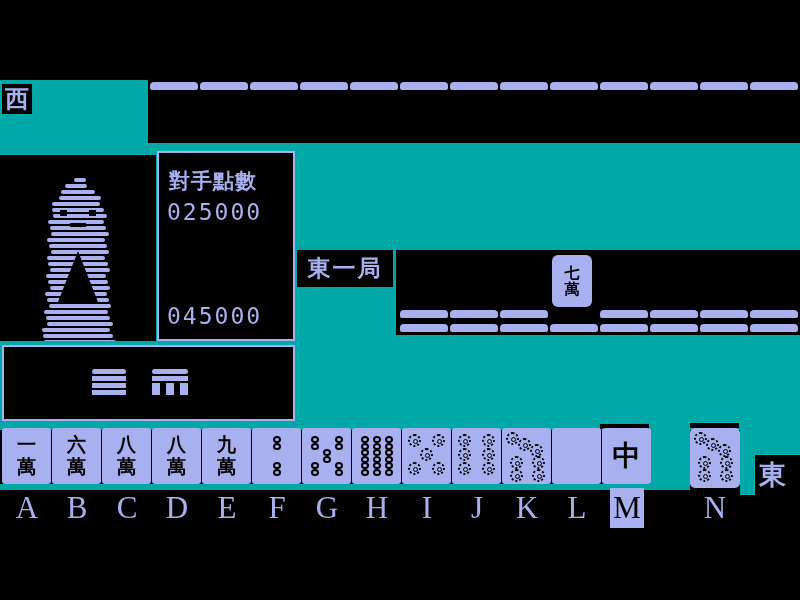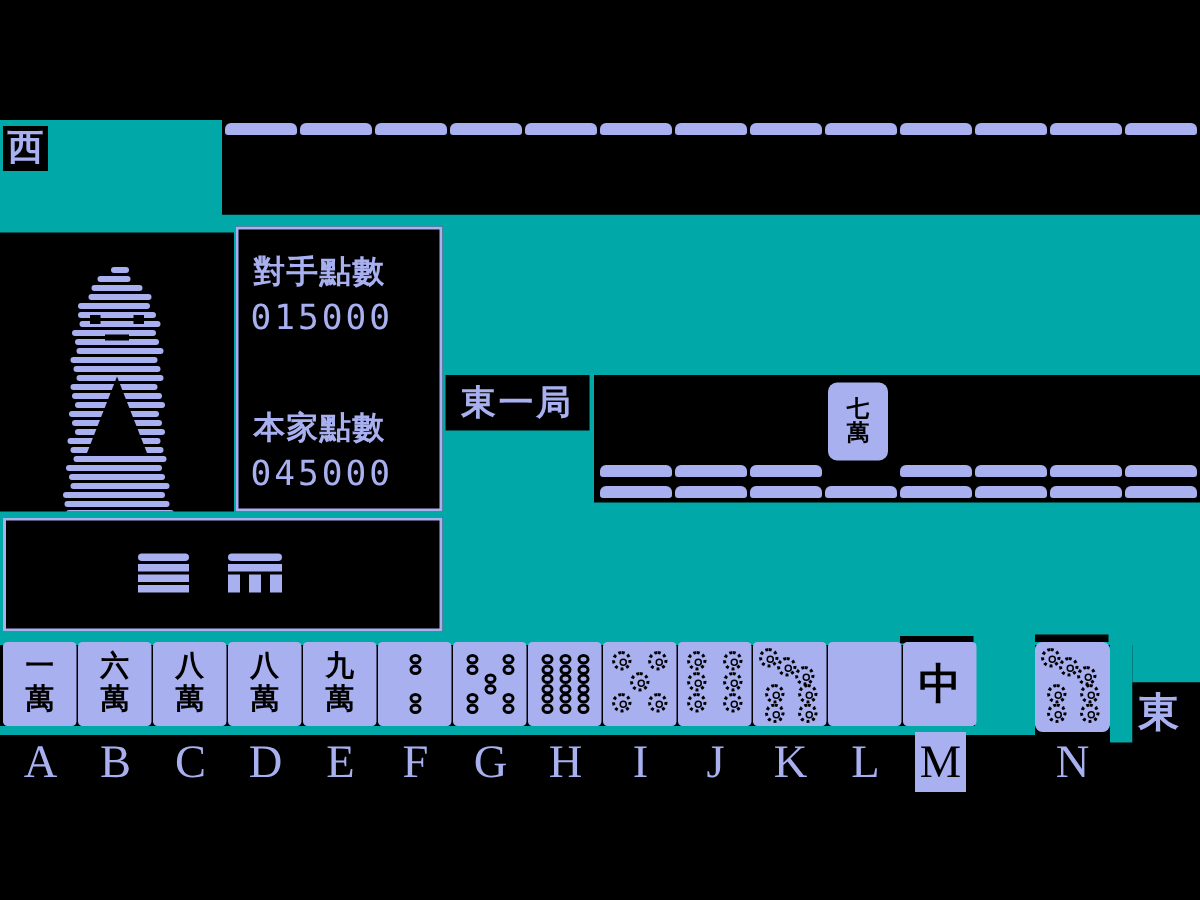--- a/index.html
+++ b/index.html
@@ -96,22 +96,21 @@
       <rect x="43" y="179" width="70" height="4" fill="#a8b0f0" rx="2"></rect>
       <rect x="44" y="185" width="72" height="4" fill="#a8b0f0" rx="2"></rect>
       <rect x="60" y="55" width="7" height="6" fill="#000"></rect>
       <rect x="89" y="55" width="7" height="6" fill="#000"></rect>
       <rect x="70" y="68" width="16" height="4" fill="#000"></rect>
       <polygon points="78,96 98,147 58,147" fill="#000"></polygon>
     </svg>
 
   <div class="abs bordered" style="left:157px;top:151px;width:134px;height:186px;">
     <div class="abs lav cjk score-label" style="left:10px;top:14px;text-align:center;">對手點數</div>
-    <div class="abs lav score-value" style="left:8px;top:46px;">015000</div>
-    <div class="abs lav cjk score-label" style="left:10px;top:118px;">本家點數</div>
+    <div class="abs lav score-value" style="left:8px;top:46px;">025000</div>
     <div class="abs lav score-value" style="left:8px;top:150px;">045000</div>
   </div>
 
   <div class="abs blackbox" style="left:297px;top:250px;width:96px;height:37px;display:flex;align-items:center;justify-content:center;">
     <span class="lav cjk" style="font-size:23px;letter-spacing:2px;">東一局</span>
   </div>
 
   <div class="abs" style="left:552px;top:255px;width:40px;height:52px;background:#a8b0f0;border-radius:6px;
               display:flex;align-items:center;justify-content:center;">
     <span class="cjk" style="color:#000;font-size:15px;line-height:1.1;width:16px;display:inline-block;text-align:center;">七萬</span>

